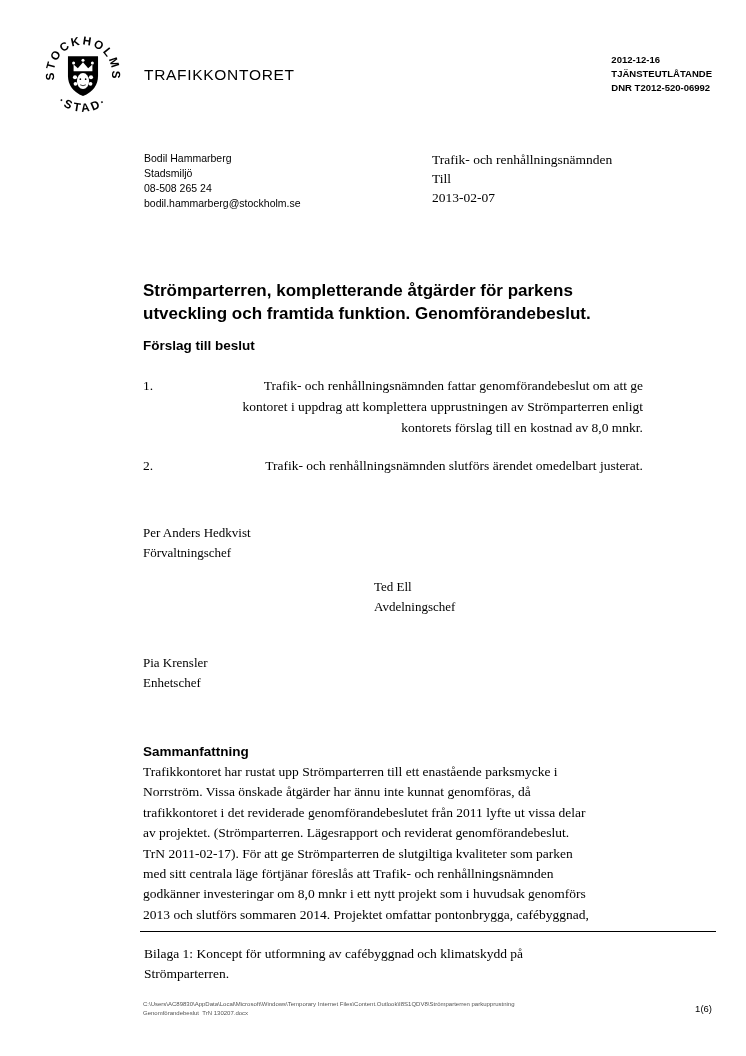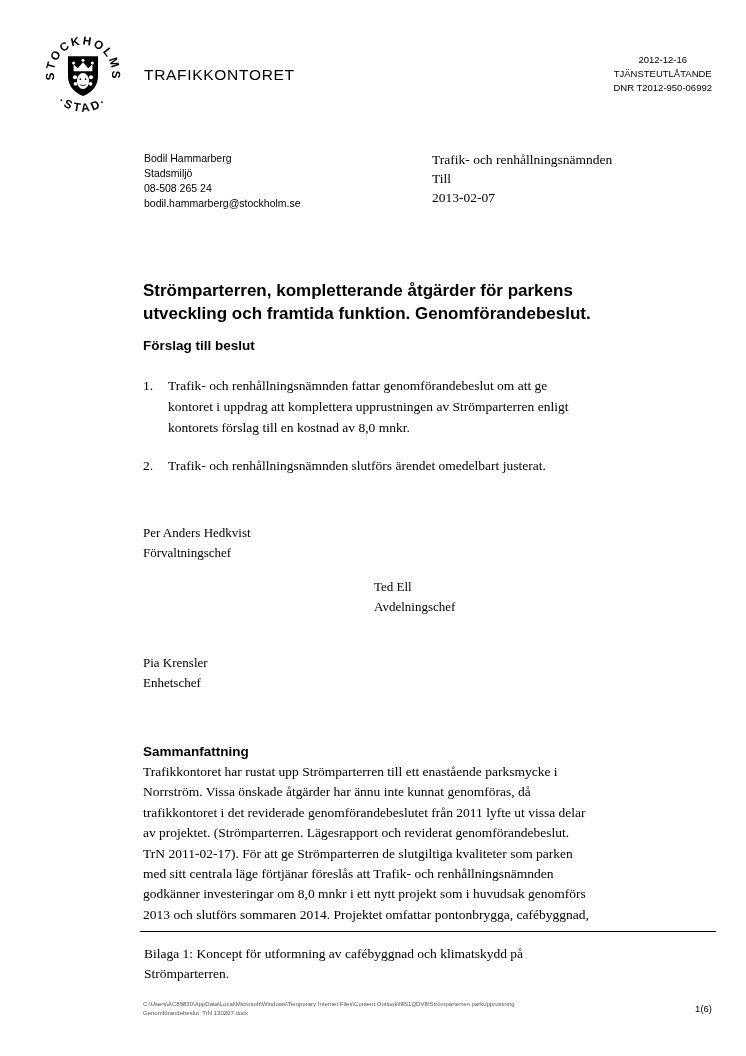--- a/index.html
+++ b/index.html
@@ -9,40 +9,40 @@
     font-family:"Liberation Serif",serif;
   }
   .sans{font-family:"Liberation Sans",sans-serif;}
   .serif{font-family:"Liberation Serif",serif;}
 
   
   .logo{position:absolute;left:36px;top:27px;width:94px;height:94px;}
   .ring{font-family:"Liberation Sans",sans-serif;font-weight:bold;font-size:12.5px;letter-spacing:2.2px;fill:#000;}
   .ring-bottom{letter-spacing:2.8px;}
   .org{position:absolute;left:144px;top:66px;font-size:15.5px;letter-spacing:.7px;font-weight:500;}
-  .meta{position:absolute;right:34px;top:53px;text-align:center;font-size:9.5px;line-height:14px;}
+  .meta{position:absolute;right:34px;top:53px;text-align:left;font-size:9.5px;line-height:14px;font-weight:bold;}
 
   
   .contact{position:absolute;left:144px;top:151px;font-size:10.5px;line-height:15px;}
   .recipient{position:absolute;left:432px;top:150px;font-size:13.5px;line-height:19px;}
 
   
   .doc-title{position:absolute;left:143px;top:280px;width:580px;margin:0;
     font-family:"Liberation Sans",sans-serif;font-weight:bold;font-size:17px;line-height:22.5px;}
   .h2{position:absolute;left:143px;margin:0;
     font-family:"Liberation Sans",sans-serif;font-weight:bold;font-size:13.5px;line-height:17px;}
   .h2-proposal{top:337px;}
   .h2-summary{top:743px;}
 
   
   .proposal-list{position:absolute;left:143px;top:375px;width:500px;font-size:13.5px;line-height:21px;}
   .proposal-item{display:flex;}
   .proposal-item + .proposal-item{margin-top:17px;}
   .item-num{flex:0 0 25px;}
-  .item-text{flex:1;}
+  .item-text{flex:1;text-align:right;}
 
   
   .sig{position:absolute;font-size:13px;line-height:19.5px;}
   .sig-1{left:143px;top:523px;}
   .sig-2{left:374px;top:577px;}
   .sig-3{left:143px;top:653px;}
 
   
   .summary-body{position:absolute;left:143px;top:762px;width:590px;font-size:13.5px;line-height:20.4px;}
 
@@ -80,21 +80,21 @@
     <circle cx="47.2" cy="55.5" r="0.9" fill="#000"></circle>
     <circle cx="52.8" cy="55.5" r="0.9" fill="#000"></circle>
     <path d="M 47,61.5 Q 50,63.5 53,61.5" stroke="#000" stroke-width="0.8" fill="none"></path>
   </svg>
 
   <div class="org sans">TRAFIKKONTORET</div>
 
   <div class="meta sans">
     <div>2012-12-16</div>
     <div>TJÄNSTEUTLÅTANDE</div>
-    <div>DNR T2012-950-06992</div>
+    <div>DNR T2012-520-06992</div>
   </div>
 
   <div class="contact sans">
     <div>Bodil Hammarberg</div>
     <div>Stadsmiljö</div>
     <div>08-508 265 24</div>
     <div>bodil.hammarberg@stockholm.se</div>
   </div>
 
   <div class="recipient serif">

